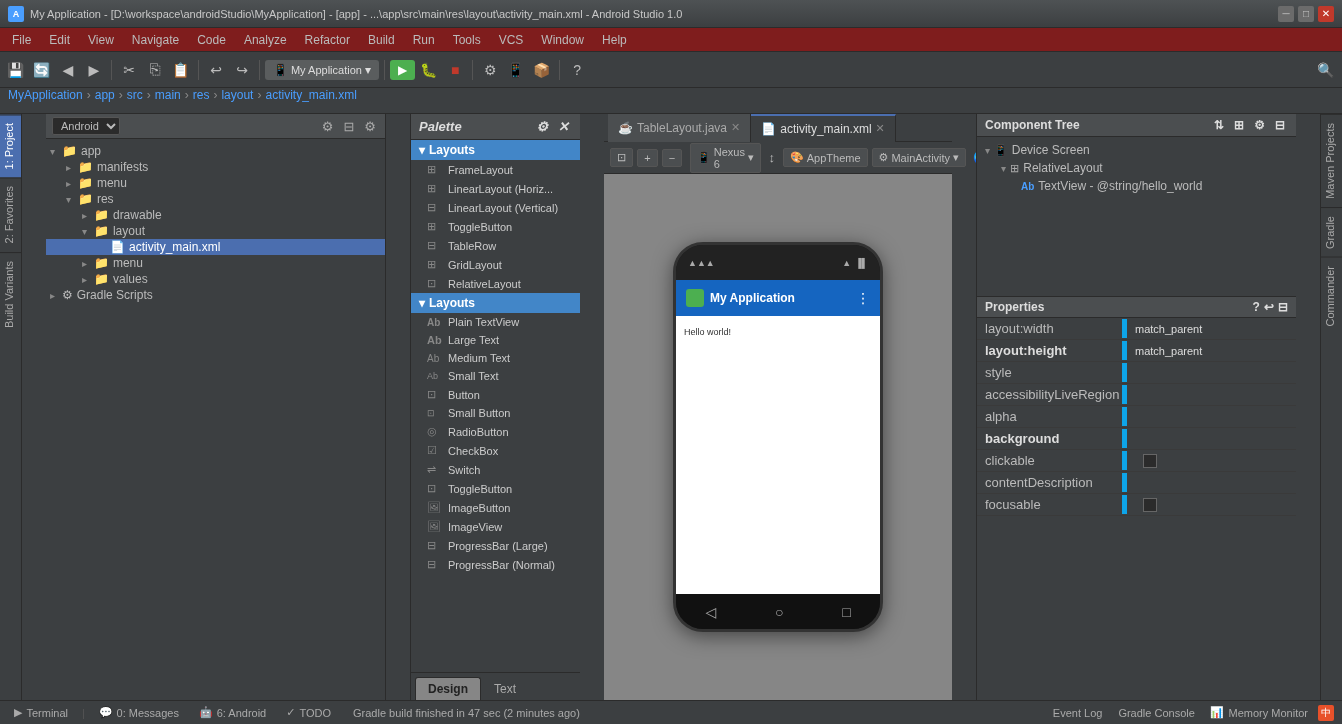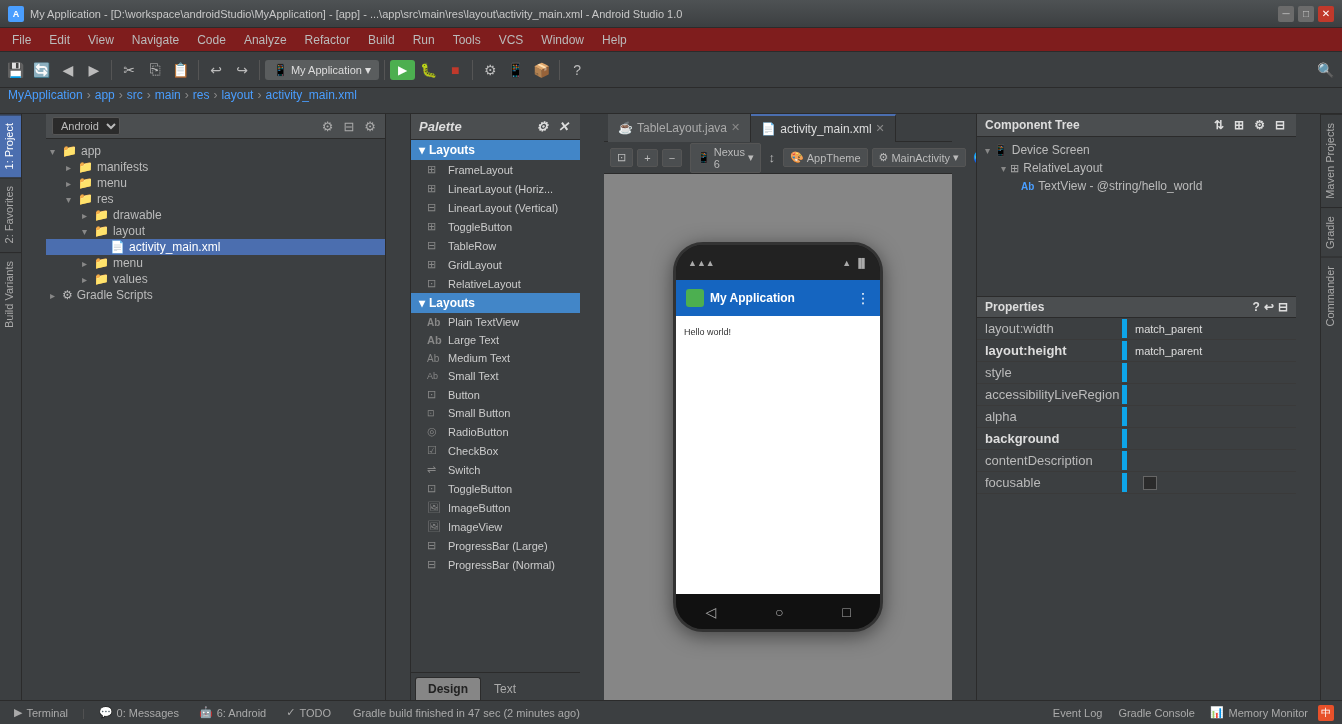--- a/index.html
+++ b/index.html
@@ -787,20 +787,26 @@
       </div>
       <div class="prop-row">
         <div class="prop-name">alpha</div>
         <div class="prop-value"></div>
       </div>
       <div class="prop-row">
         <div class="prop-name bold">background</div>
         <div class="prop-value"></div>
       </div>
       <div class="prop-row">
+        <div class="prop-name">clickable</div>
+        <div class="prop-value">
+          <div class="prop-checkbox"></div>
+        </div>
+      </div>
+      <div class="prop-row">
         <div class="prop-name">contentDescription</div>
         <div class="prop-value"></div>
       </div>
       <div class="prop-row">
         <div class="prop-name">focusable</div>
         <div class="prop-value">
           <div class="prop-checkbox"></div>
         </div>
       </div>
     </div>

